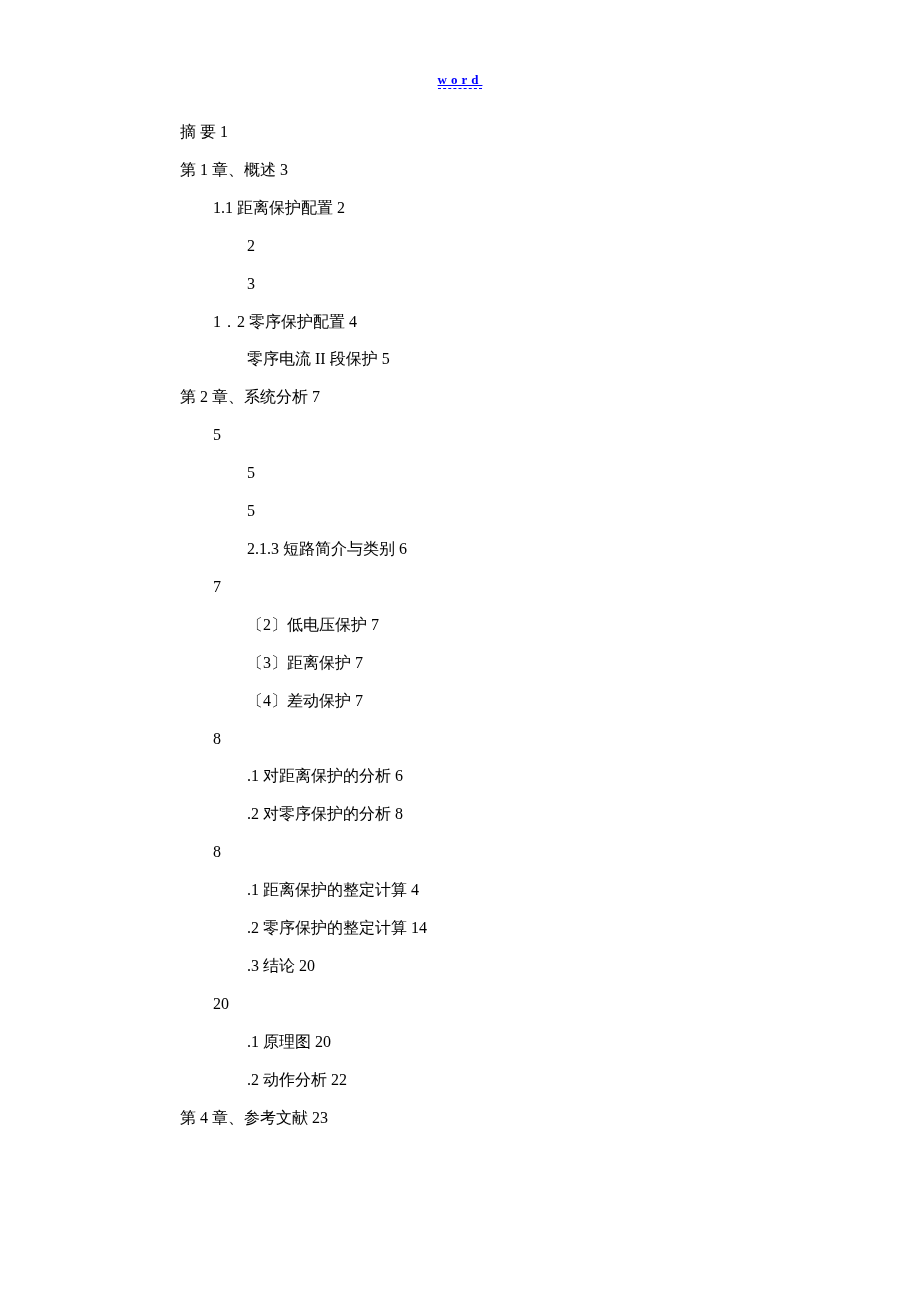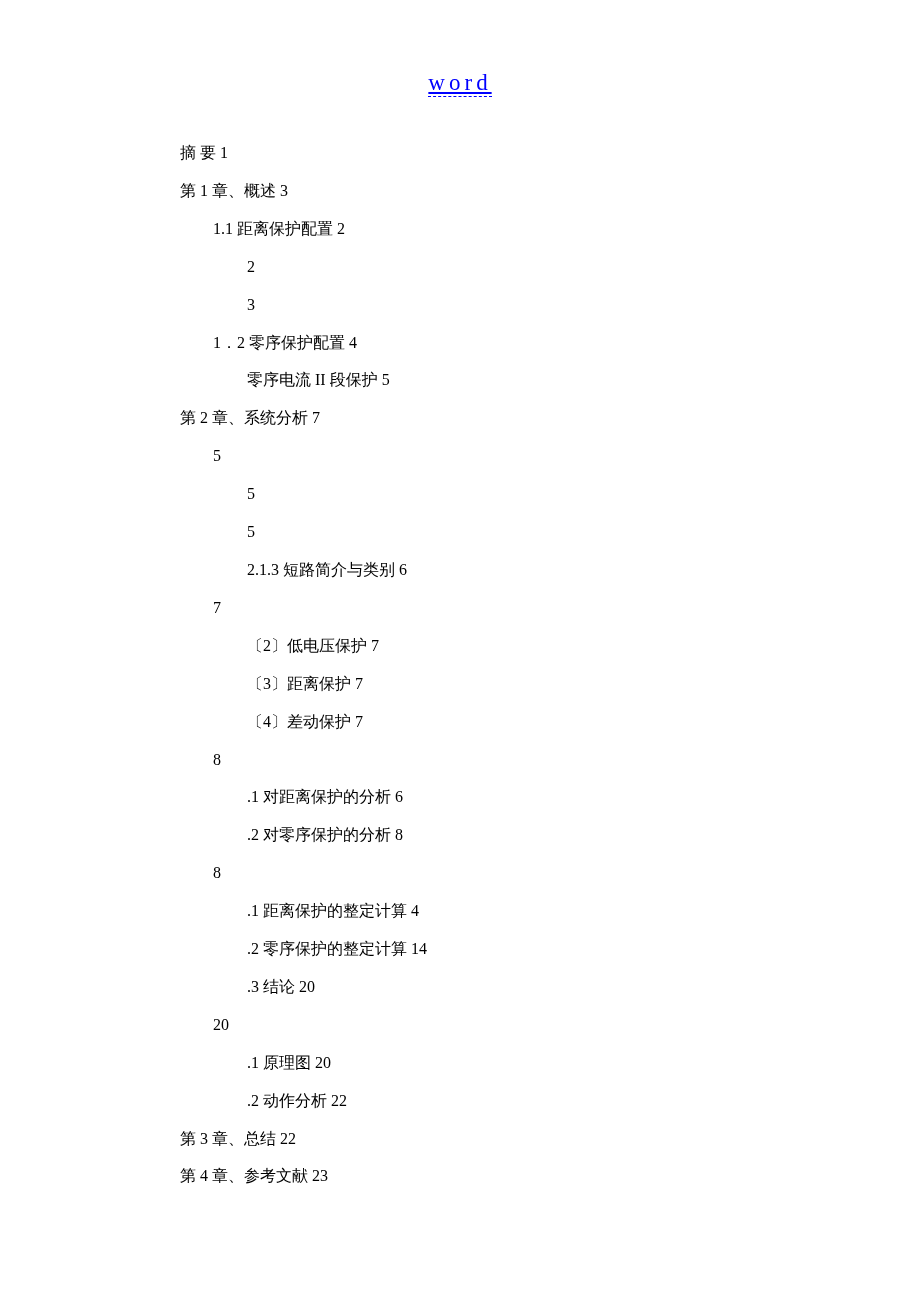--- a/index.html
+++ b/index.html
@@ -20,28 +20,29 @@
       position: absolute;
       top: 70px;
       left: 0;
       width: 920px;
       text-align: center;
     }
     .header-link a {
       color: #0000ff;
       text-decoration: underline;
       font-family: "Times New Roman", serif;
-      font-size: 23px;
+      font-size: 13px;
       letter-spacing: 4px;
       border-bottom: 1px dashed #0000ff;
       padding-bottom: 1px;
+      font-weight: bold;
     }
     .content {
       position: absolute;
-      top: 134px;
+      top: 113px;
       left: 180px;
       width: 600px;
       line-height: 2.37;
     }
     .l0 { padding-left: 0; }
     .l1 { padding-left: 33px; }
     .l2 { padding-left: 67px; }
   </style>
 </head>
 <body>
@@ -70,15 +71,14 @@
   <div class="l1"> 8</div>
   <div class="l2">.1 对距离保护的分析 6</div>
   <div class="l2">.2 对零序保护的分析 8</div>
   <div class="l1"> 8</div>
   <div class="l2">.1 距离保护的整定计算 4</div>
   <div class="l2">.2 零序保护的整定计算 14</div>
   <div class="l2">.3 结论 20</div>
   <div class="l1"> 20</div>
   <div class="l2">.1 原理图 20</div>
   <div class="l2">.2 动作分析 22</div>
-  <div class="l0">第 3 章、总结 22</div>
   <div class="l0">第 4 章、参考文献 23</div>
 </div>
 
 </body></html>

